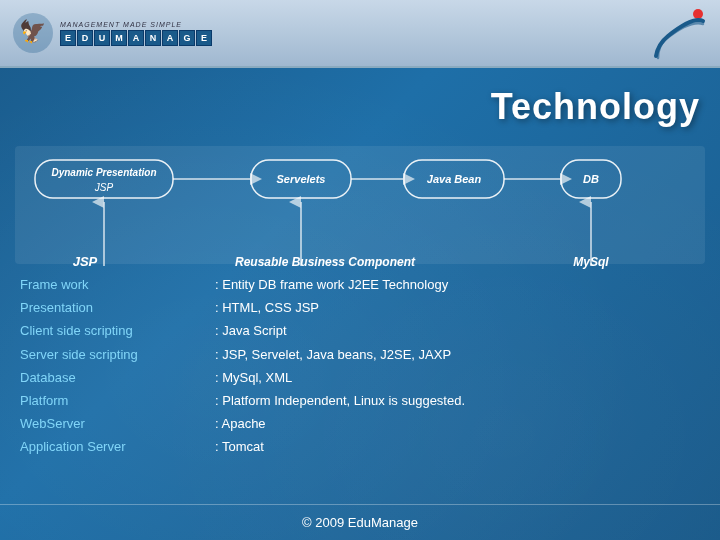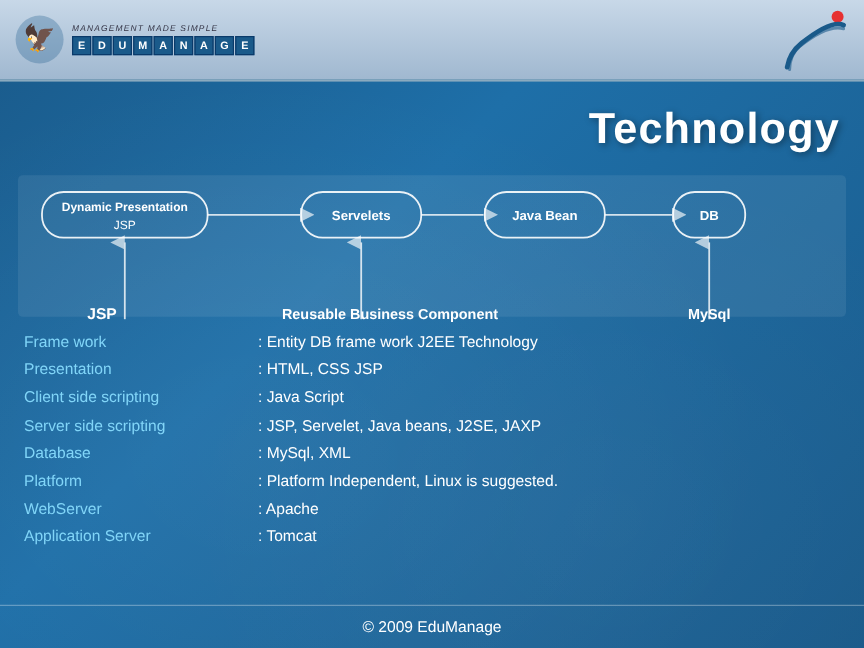--- a/index.html
+++ b/index.html
@@ -106,20 +106,21 @@
       color: white;
       text-shadow: 2px 2px 6px rgba(0,0,0,0.4);
       letter-spacing: 1px;
     }
 
     
     .diagram-area {
       position: relative;
       margin: 8px 15px 0 15px;
       height: 118px;
+      font-style: italic;
     }
 
     .diagram-bg {
       position: absolute;
       top: 0; left: 0; right: 0; bottom: 0;
       background: rgba(255,255,255,0.08);
       border-radius: 4px;
     }
 
     .diagram-svg {

